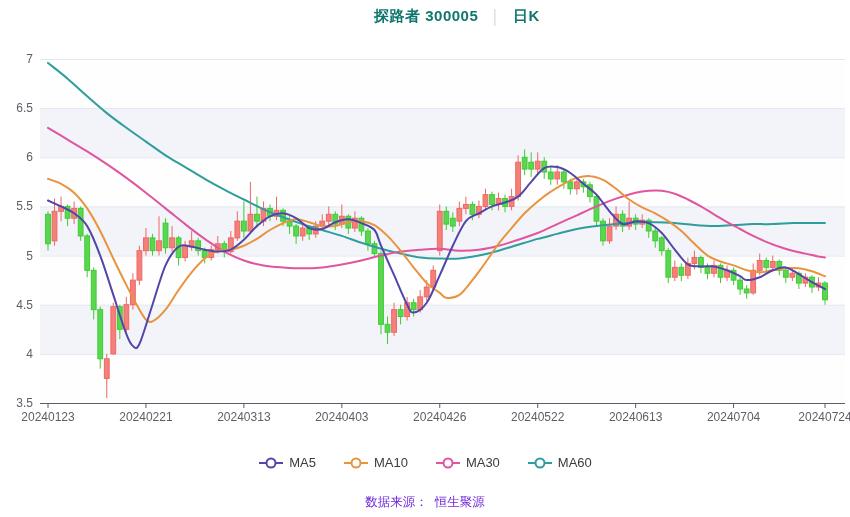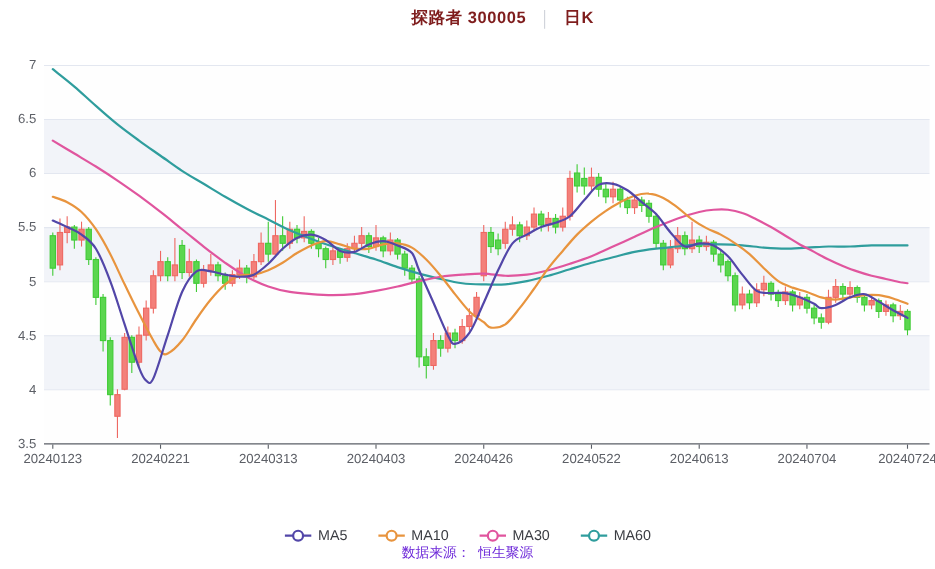--- a/index.html
+++ b/index.html
@@ -1,24 +1,24 @@
 <!DOCTYPE html>
 <html><head>
 <meta charset="utf-8">
 <style>
   html,body{margin:0;padding:0;background:#fff;}
   body{width:850px;height:517px;overflow:hidden;font-family:"Liberation Sans","DejaVu Sans",sans-serif;}
   .card{position:relative;width:850px;height:517px;background:#ffffff;}
   .title{position:absolute;top:7px;left:0;right:0;text-align:center;}
   .title-inner{display:inline-flex;align-items:center;transform:translateX(32px);}
-  .title-name,.title-kline{font-size:15px;font-weight:600;color:#7f1d1d;letter-spacing:0.5px;}
+  .title-name,.title-kline{font-size:15px;font-weight:600;color:#0f766e;letter-spacing:0.5px;}
   .title-sep{color:#cfd3da;font-weight:400;font-size:14px;margin:0 13px;}
   #chart-svg{position:absolute;top:0;left:0;}
   .axis-label{font-size:12px;fill:#5c5f66;}
-  .legend{position:absolute;top:455px;left:0;right:0;display:flex;justify-content:center;align-items:center;gap:27px;margin-top:24px;}
+  .legend{position:absolute;top:455px;left:0;right:0;display:flex;justify-content:center;align-items:center;gap:27px;}
   .legend-item{display:flex;align-items:center;gap:5px;cursor:pointer;}
   .legend-label{font-size:13px;color:#3a3c42;}
   .footer{position:absolute;top:494px;left:0;right:0;text-align:center;font-size:12.5px;color:#6d28d9;}
   .footer-value{margin-left:7px;}
 </style>
 </head>
 <body>
 
 <div class="card">
 

